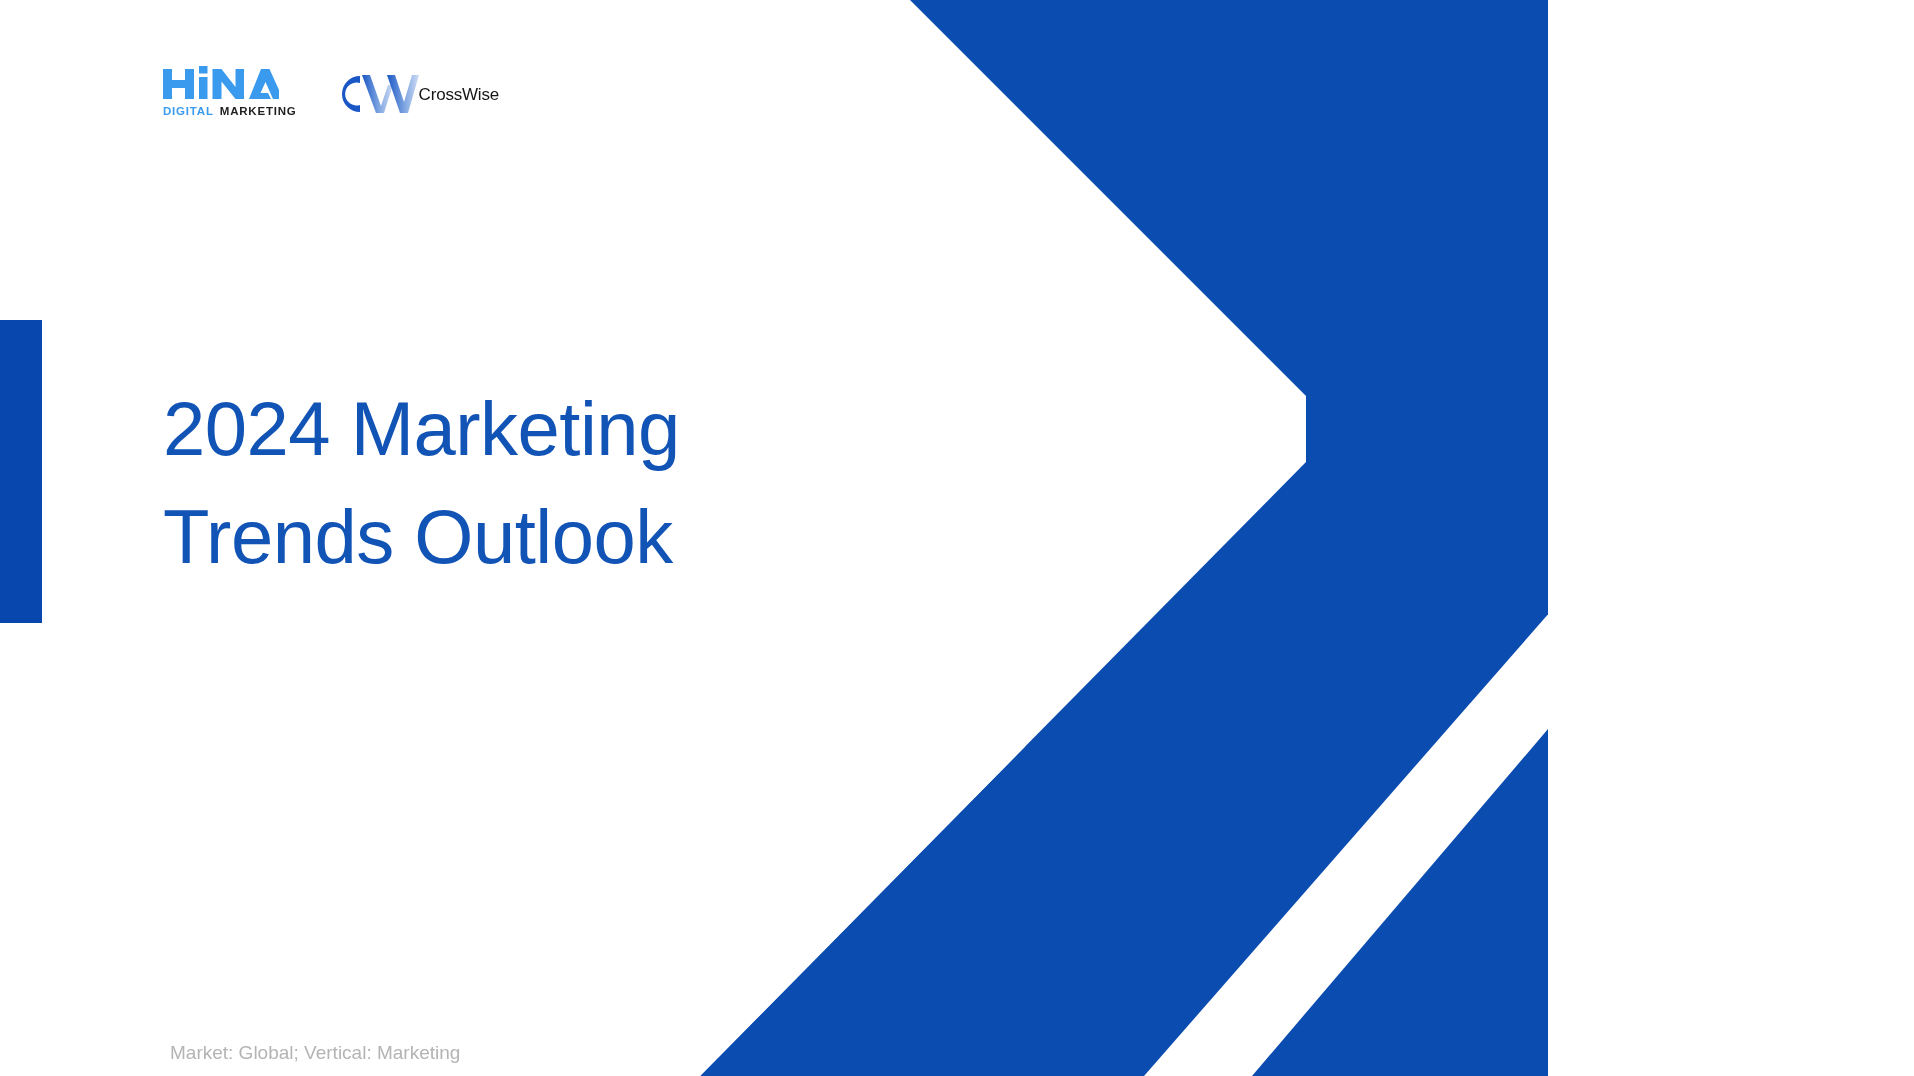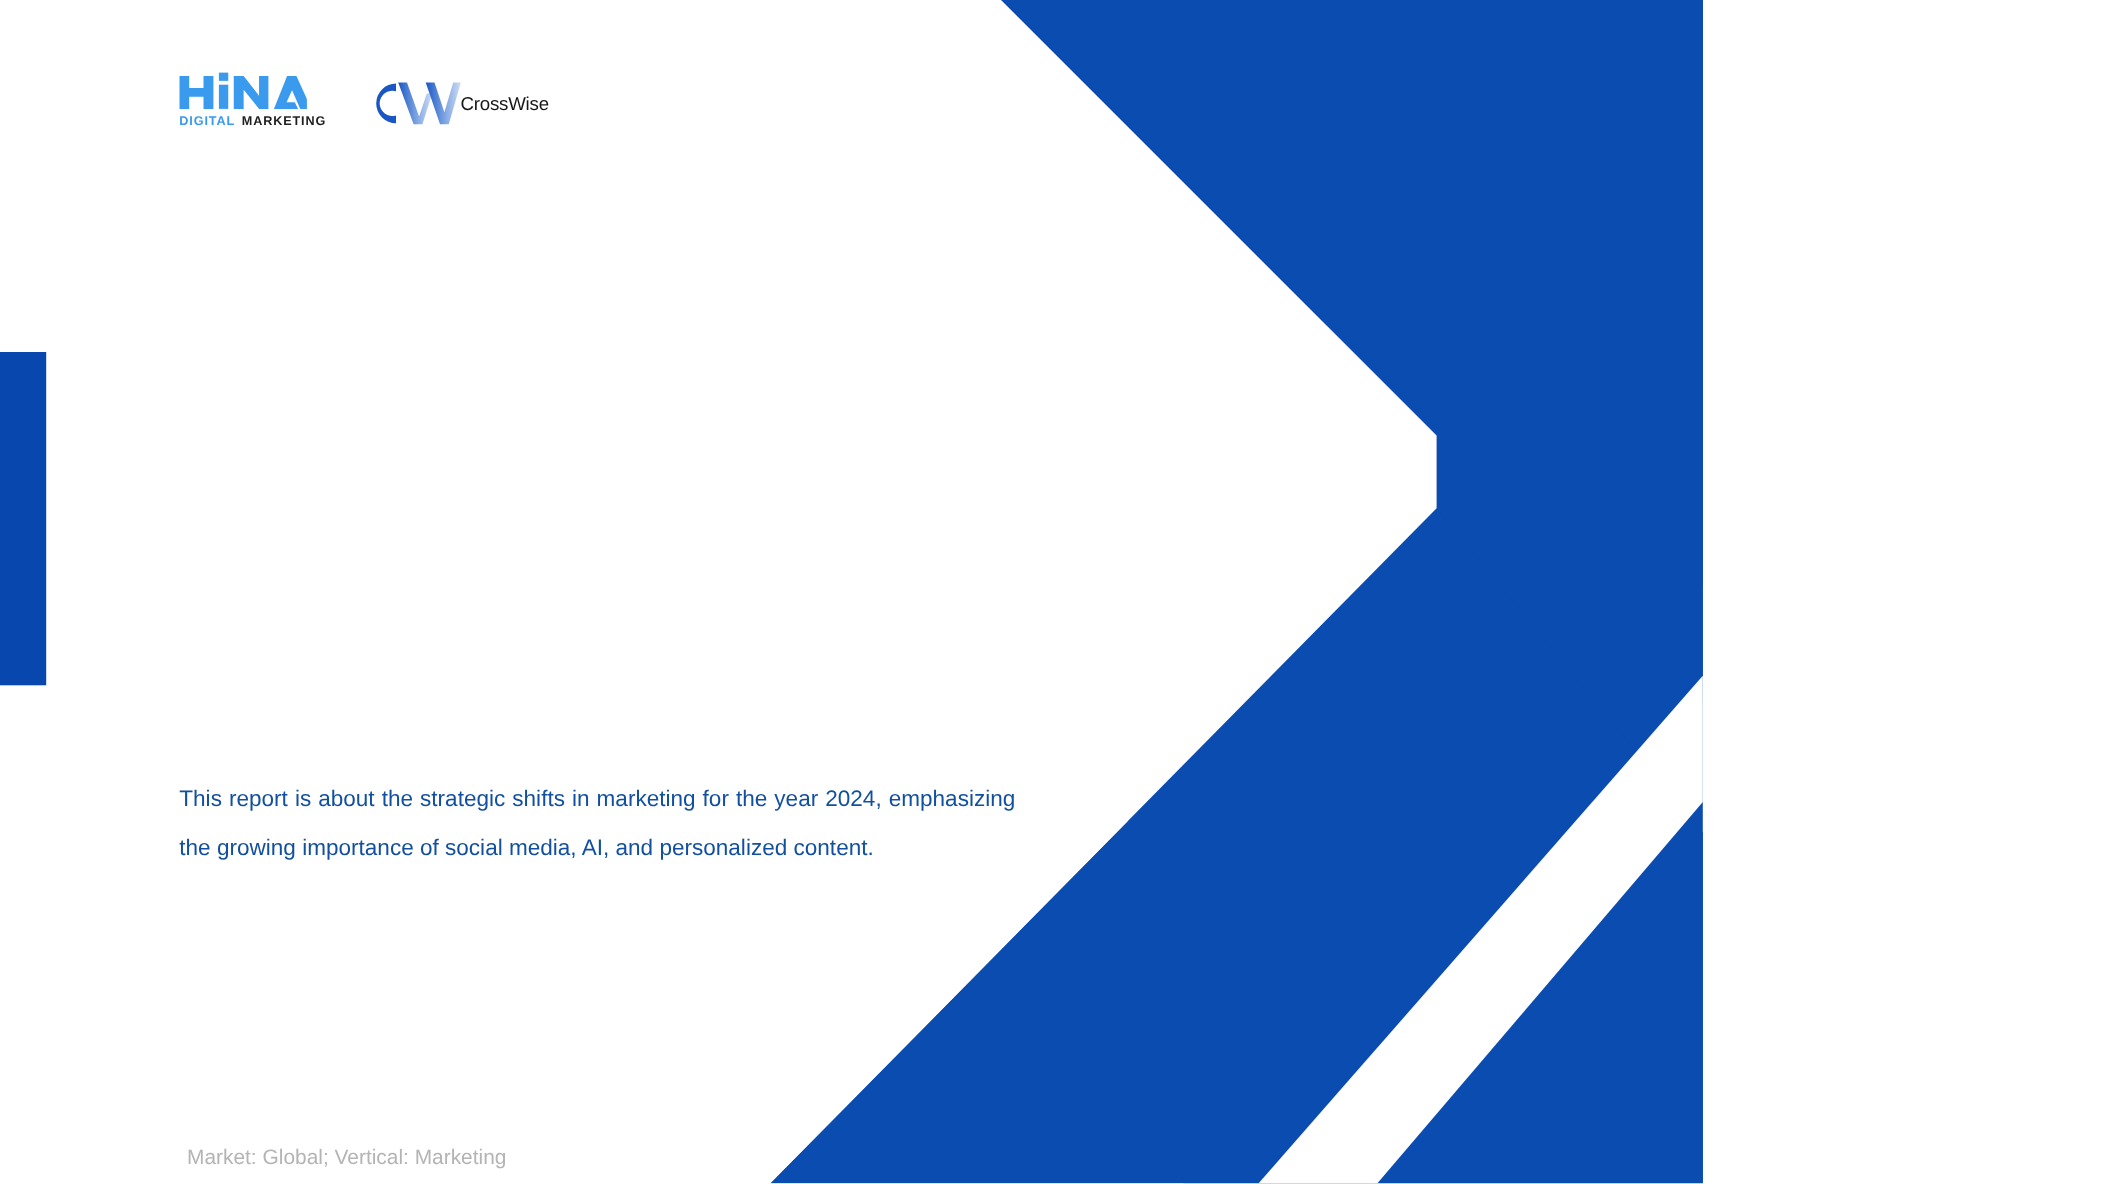--- a/index.html
+++ b/index.html
@@ -196,18 +196,18 @@
 
           <path d="M66 10 L82 10 L104 72 L118 30 L128 30 L110 86 L94 86 Z" fill="url(#cwgrad)"></path>
           <path d="M116 10 L132 10 L150 64 L166 10 L180 10 L158 86 L142 86 Z" fill="url(#cwgrad)"></path>
         </svg>
       </div>
       <div class="cw-word">CrossWise</div>
     </div>
 
   </div>
 
-
-  <p class="subtitle">This report is about the strategic shifts in marketing for the year 2024, emphasizing the growing importance of social media, AI, and personalized content.</p>
+  <h1 class="title">2024 Marketing Trends Outlook</h1>
+
 
   <div class="footnote">Market: Global; Vertical: Marketing</div>
 
 </div>
 
 </body></html>

